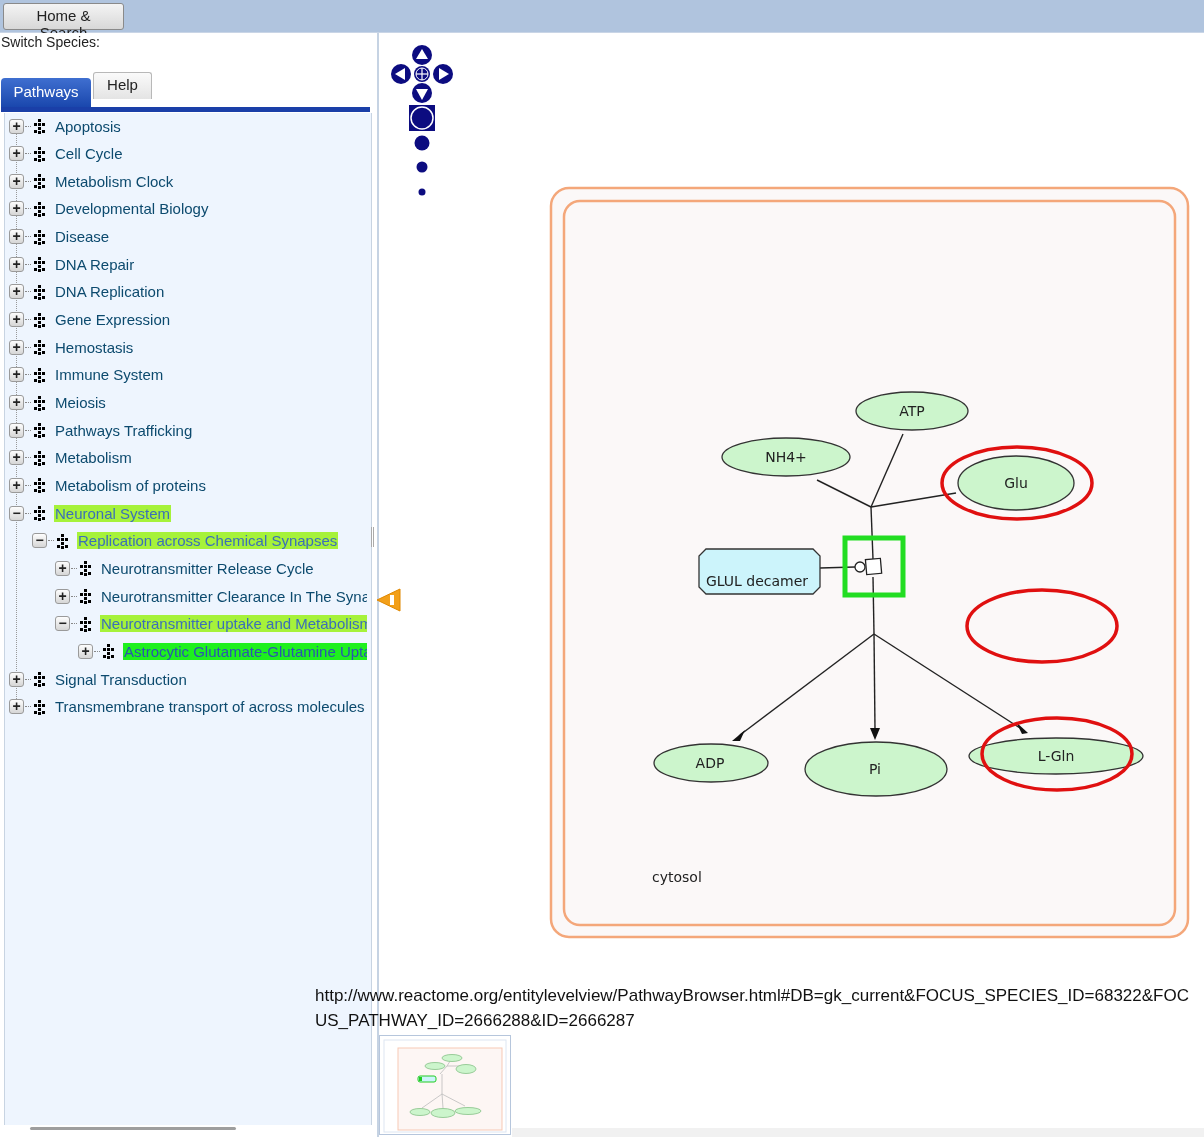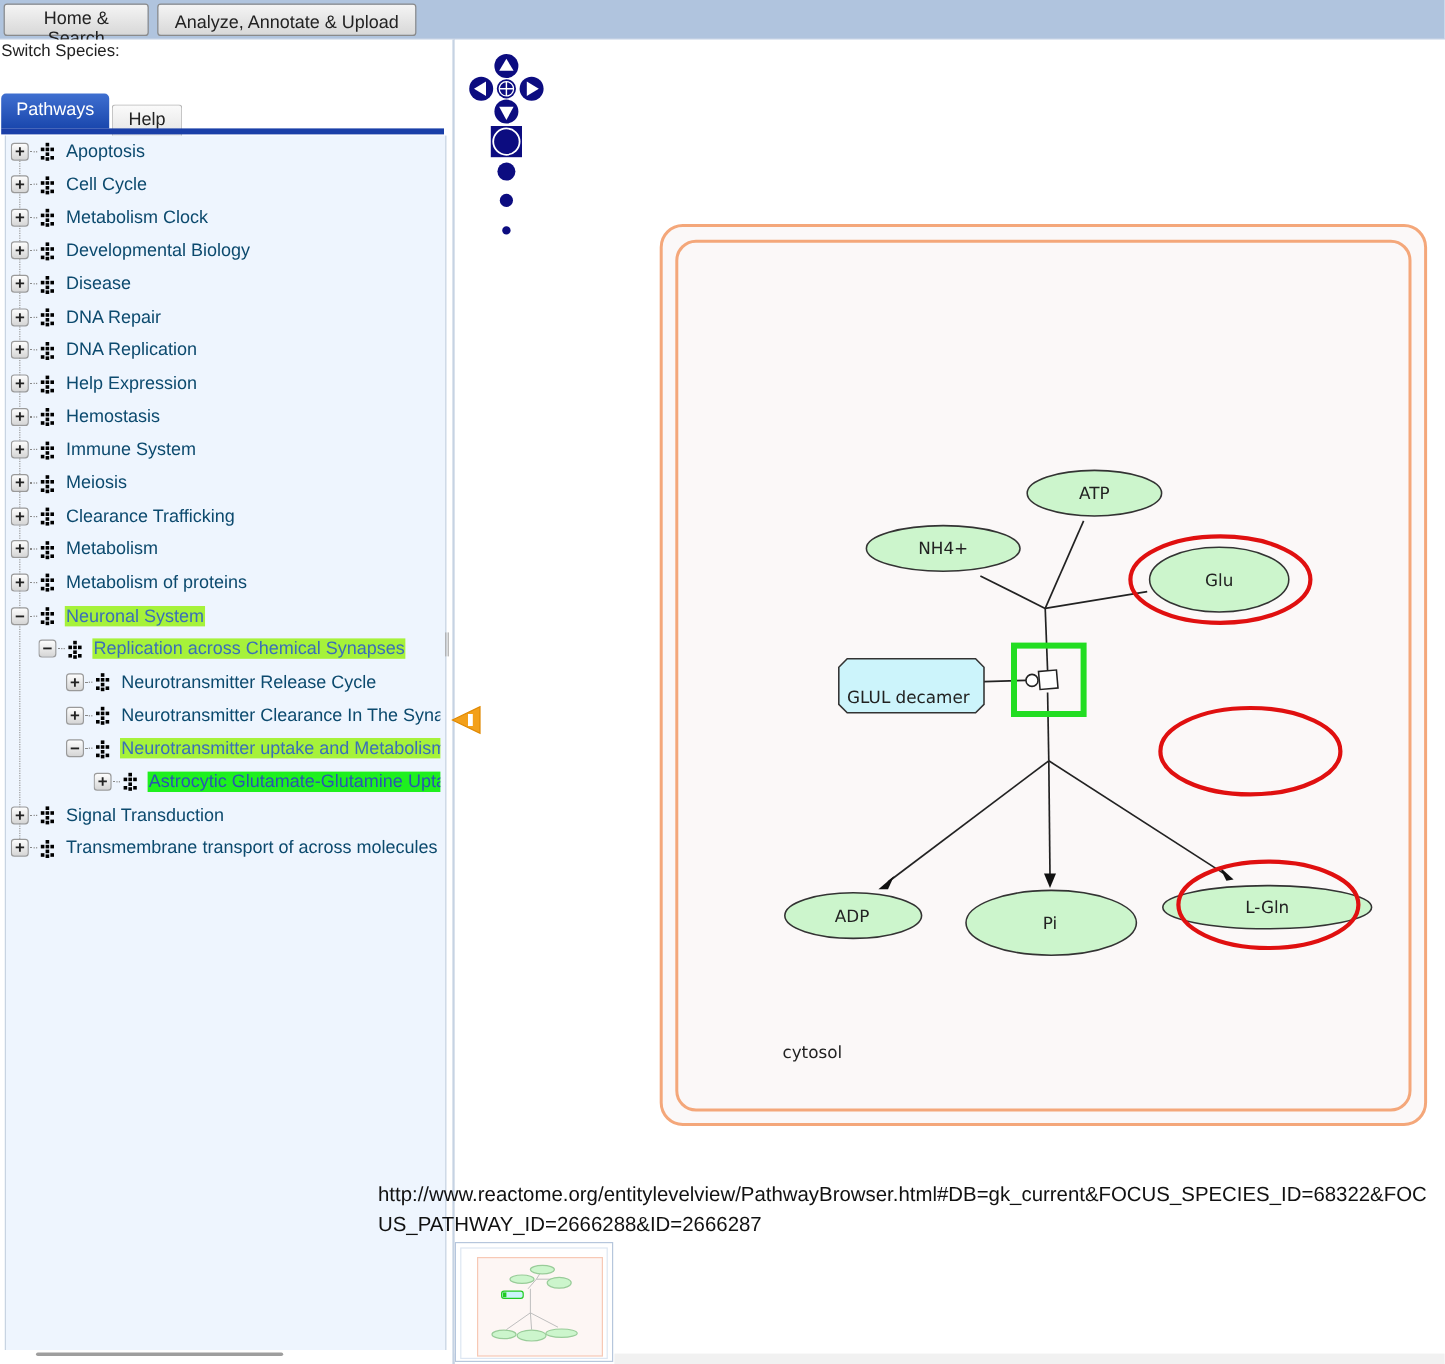--- a/index.html
+++ b/index.html
@@ -29,21 +29,21 @@
     padding: 3px 0 0 5px; cursor: pointer;
   }
   .species-select .caret {
     position: absolute; right: 6px; top: 9px; width: 0; height: 0;
     border-left: 5px solid transparent; border-right: 5px solid transparent; border-top: 5px solid #111;
   }
   .tab {
     position: absolute; top: 45px; height: 29px; font-size: 15px; padding-top: 5px; text-align: center; cursor: pointer;
   }
   .tab-pathways { left: 1px; width: 90px; background: linear-gradient(#3f6fd0, #1a47ad); color: #fff; border-radius: 4px 4px 0 0; }
-  .tab-help { left: 93px; width: 59px; background: linear-gradient(#fafafa, #e4e4e4); border: 1px solid #b8b8b8; border-bottom: none; color: #222; top: 54px; height: 27px; padding-top: 3px; border-radius: 3px 3px 0 0; }
+  .tab-help { left: 93px; width: 59px; background: linear-gradient(#fafafa, #e4e4e4); border: 1px solid #b8b8b8; border-bottom: none; color: #222; top: 39px; height: 27px; padding-top: 3px; border-radius: 3px 3px 0 0; }
   .tab-underline { position: absolute; left: 1px; top: 74px; width: 369px; height: 5px; background: #1a3fa8; }
   .tree {
     position: absolute; left: 4px; top: 80px; width: 368px; height: 1012px;
     background: #eef5fe; border-left: 1px solid #c8d4e2; border-right: 1px solid #c8d4e2;
     overflow: hidden;
   }
   .tree-row { position: absolute; height: 22px; display: flex; align-items: center; white-space: nowrap; }
   .toggle {
     width: 15px; height: 15px; border: 1px solid #9a9a9a; border-radius: 3px;
     background: linear-gradient(#fdfdfd, #d6d6d6); font-size: 14px; line-height: 12px; text-align: center;
@@ -72,21 +72,20 @@
     border: 1px solid #b6c6dc; background: #fff;
   }
   .bottom-strip { position: absolute; left: 512px; top: 1128px; width: 692px; height: 9px; background: #f1f1f1; }
   .diagram { position: absolute; left: 0; top: 0; }
 </style>
 </head>
 <body>
 
 <div class="topbar">
   <button class="topbar-btn" style="left:3px;width:121px;">Home &amp; Search</button>
-  <button class="topbar-btn" style="left:131px;width:216px;">Analyze, Annotate &amp; Upload</button>
 </div>
 
 <div class="leftpanel">
   <div class="species-label">Switch Species:</div>
   <div class="tab tab-pathways">Pathways</div>
   <div class="tab tab-help">Help</div>
   <div class="tab-underline"></div>
   <div class="tree" id="tree">
       <div class="vline" style="left: 11px; top: 8px; height: 590px;"></div>
       <div class="tree-row" style="top: 2px; left: 4px; max-width: 358px; overflow: hidden;">
@@ -200,21 +199,21 @@
         <span class="pw-icon">
           <i style="left: 6px; top: 1px;"></i>
           <i style="left: 2px; top: 5px;"></i>
           <i style="left: 6px; top: 5px;"></i>
           <i style="left: 10px; top: 5px;"></i>
           <i style="left: 6px; top: 9px;"></i>
           <i style="left: 2px; top: 12px;"></i>
           <i style="left: 10px; top: 12px;"></i>
           <i style="left: 6px; top: 13px;"></i>
         </span>
-        <span class="node-label">Help Expression</span>
+        <span class="node-label">Gene Expression</span>
       </div>
       <div class="tree-row" style="top: 223.2px; left: 4px; max-width: 358px; overflow: hidden;">
         <span class="toggle">+</span>
         <span class="dots"></span>
         <span class="pw-icon">
           <i style="left: 6px; top: 1px;"></i>
           <i style="left: 2px; top: 5px;"></i>
           <i style="left: 6px; top: 5px;"></i>
           <i style="left: 10px; top: 5px;"></i>
           <i style="left: 6px; top: 9px;"></i>
@@ -260,21 +259,21 @@
         <span class="pw-icon">
           <i style="left: 6px; top: 1px;"></i>
           <i style="left: 2px; top: 5px;"></i>
           <i style="left: 6px; top: 5px;"></i>
           <i style="left: 10px; top: 5px;"></i>
           <i style="left: 6px; top: 9px;"></i>
           <i style="left: 2px; top: 12px;"></i>
           <i style="left: 10px; top: 12px;"></i>
           <i style="left: 6px; top: 13px;"></i>
         </span>
-        <span class="node-label">Clearance Trafficking</span>
+        <span class="node-label">Pathways Trafficking</span>
       </div>
       <div class="tree-row" style="top: 333.8px; left: 4px; max-width: 358px; overflow: hidden;">
         <span class="toggle">+</span>
         <span class="dots"></span>
         <span class="pw-icon">
           <i style="left: 6px; top: 1px;"></i>
           <i style="left: 2px; top: 5px;"></i>
           <i style="left: 6px; top: 5px;"></i>
           <i style="left: 10px; top: 5px;"></i>
           <i style="left: 6px; top: 9px;"></i>

